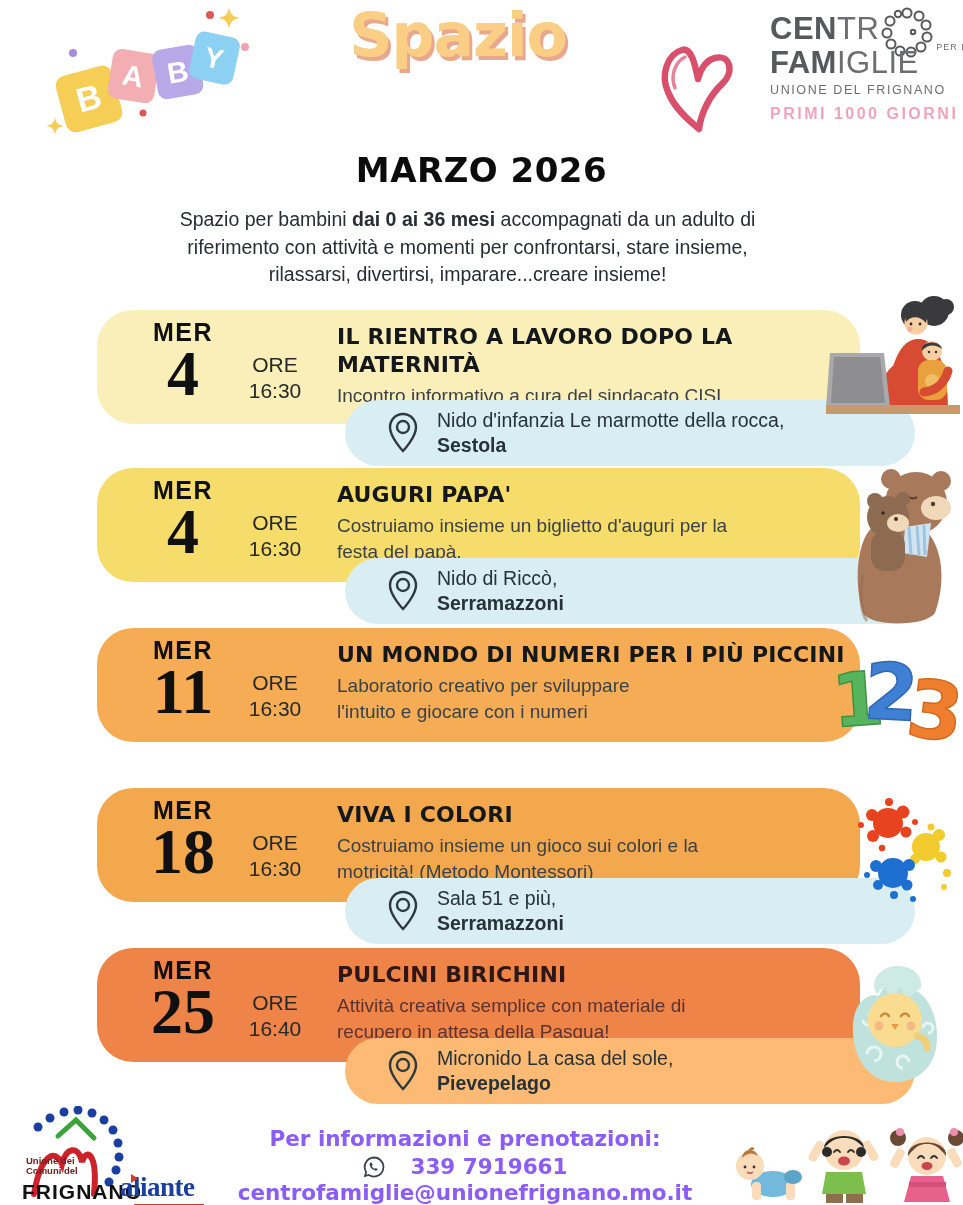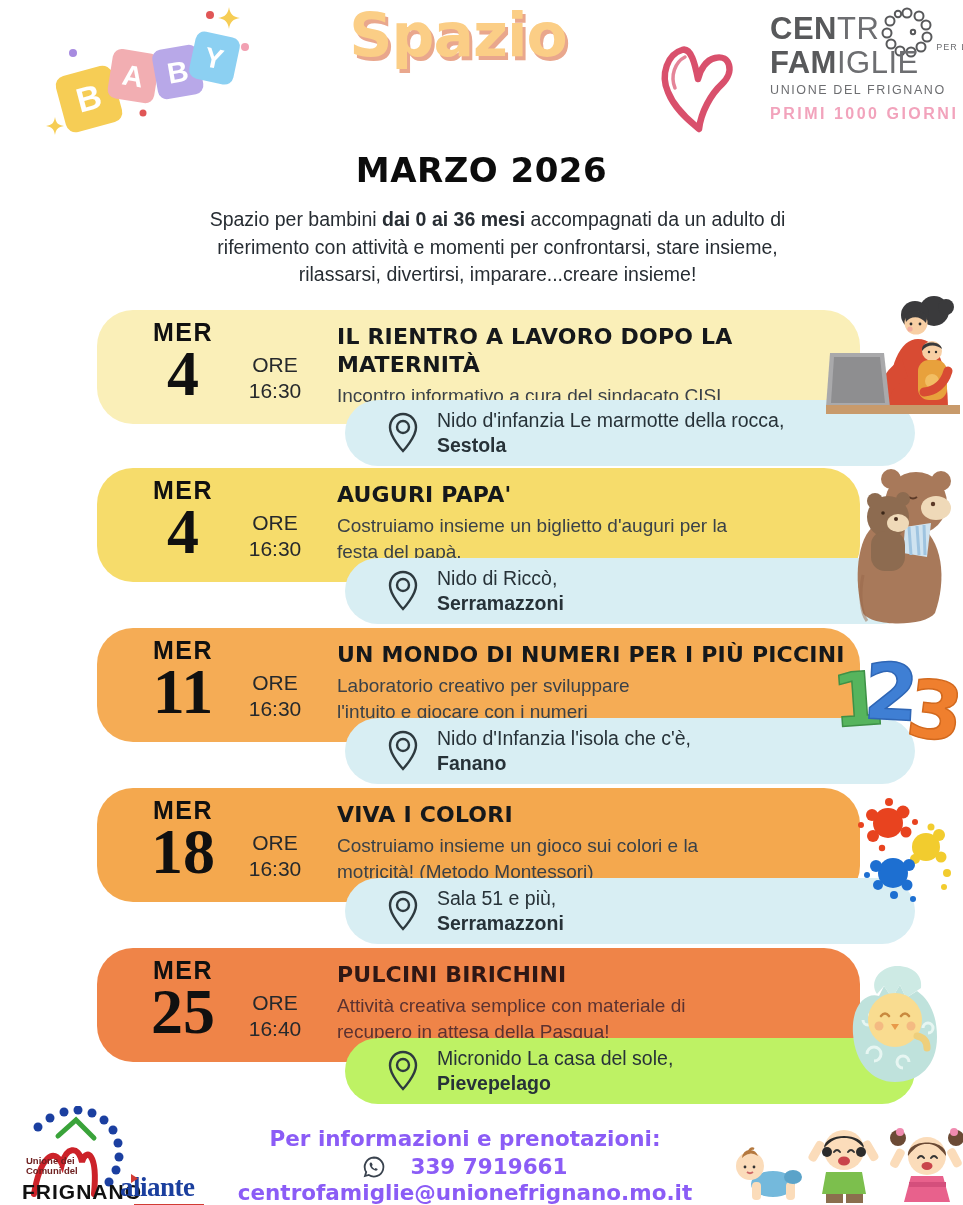--- a/index.html
+++ b/index.html
@@ -17,21 +17,21 @@
     font-family:"DejaVu Sans", sans-serif;
     font-weight:800;font-size:60px;line-height:62px;letter-spacing:-1px;
     color:#FBCE86;text-shadow:3px 4px 0 #E9A78D;
   }
   .month-heading{
     left:0;top:150px;width:963px;text-align:center;
     font-weight:800;font-size:34px;letter-spacing:0.5px;color:#0c0c0c;
     font-family:"DejaVu Sans", sans-serif;
   }
   .intro{
-    left:136px;top:206px;width:723px;text-align:center;
+    left:106px;top:206px;width:723px;text-align:center;
     font-size:19.5px;line-height:27.5px;color:#272D33;white-space:pre-line;
   }
   .intro b{font-weight:800;}
 
   
   .brand{left:770px;top:12px;width:260px;color:#58595B;}
   .brand-row1{display:flex;align-items:flex-start;height:50px;}
   .brand-big{font-size:31px;line-height:34px;letter-spacing:0.5px;}
   .brand-big .bld{font-weight:800;}
   .brand-big .lgt{font-weight:400;color:#6D6E71;}
@@ -260,30 +260,20 @@
     <div class="time-col">
       <div>ORE</div>
       <div>16:30</div>
     </div>
     <div class="info-col">
       <h3 class="ev-title">UN MONDO DI NUMERI PER I PIÙ PICCINI</h3>
       <p class="ev-desc">Laboratorio creativo per sviluppare
 l'intuito e giocare con i numeri</p>
     </div>
   </div>
-  <div class="loc-badge" style="background: rgb(216, 238, 243);">
-    <svg width="32" height="44" viewBox="0 0 32 44">
-      <path d="M16 3 C8 3 3 9.5 3 16.5 C3 26 16 40 16 40 C16 40 29 26 29 16.5 C29 9.5 24 3 16 3 Z" fill="none" stroke="#2E3A3F" stroke-width="2.4"></path>
-      <circle cx="16" cy="16" r="6" fill="none" stroke="#2E3A3F" stroke-width="2.4"></circle>
-    </svg>
-    <div class="loc-text">
-      <div>Nido d'Infanzia l'isola che c'è,</div>
-      <div class="loc-line2">Fanano</div>
-    </div>
-  </div>
 </section>
 <svg class="abs illu" style="left:812px;top:645px;" width="150" height="98" viewBox="0 0 150 98" font-family="DejaVu Sans, sans-serif" font-weight="800">
   <text x="22" y="82" font-size="74" fill="#56B45D" stroke="#3E9147" stroke-width="1.5" transform="rotate(-4 22 82)">1</text>
   <text x="52" y="74" font-size="78" fill="#3F7FD4" stroke="#2F66B5" stroke-width="1.5" transform="rotate(3 70 50)">2</text>
   <text x="96" y="92" font-size="80" fill="#EF7F2E" stroke="#D2691E" stroke-width="1.5" transform="rotate(7 110 60)">3</text>
 </svg>
 
 <section class="event" style="top:788px">
   <div class="event-main" style="background: rgb(244, 168, 78);">
     <div class="date-col">
@@ -353,21 +343,21 @@
     <div class="time-col">
       <div>ORE</div>
       <div>16:40</div>
     </div>
     <div class="info-col">
       <h3 class="ev-title">PULCINI BIRICHINI</h3>
       <p class="ev-desc">Attività creativa semplice con materiale di
 recupero in attesa della Pasqua!</p>
     </div>
   </div>
-  <div class="loc-badge" style="background: #bef264;">
+  <div class="loc-badge" style="background: #fdba74;">
     <svg width="32" height="44" viewBox="0 0 32 44">
       <path d="M16 3 C8 3 3 9.5 3 16.5 C3 26 16 40 16 40 C16 40 29 26 29 16.5 C29 9.5 24 3 16 3 Z" fill="none" stroke="#2E3A3F" stroke-width="2.4"></path>
       <circle cx="16" cy="16" r="6" fill="none" stroke="#2E3A3F" stroke-width="2.4"></circle>
     </svg>
     <div class="loc-text">
       <div>Micronido La casa del sole,</div>
       <div class="loc-line2">Pievepelago</div>
     </div>
   </div>
 </section>

